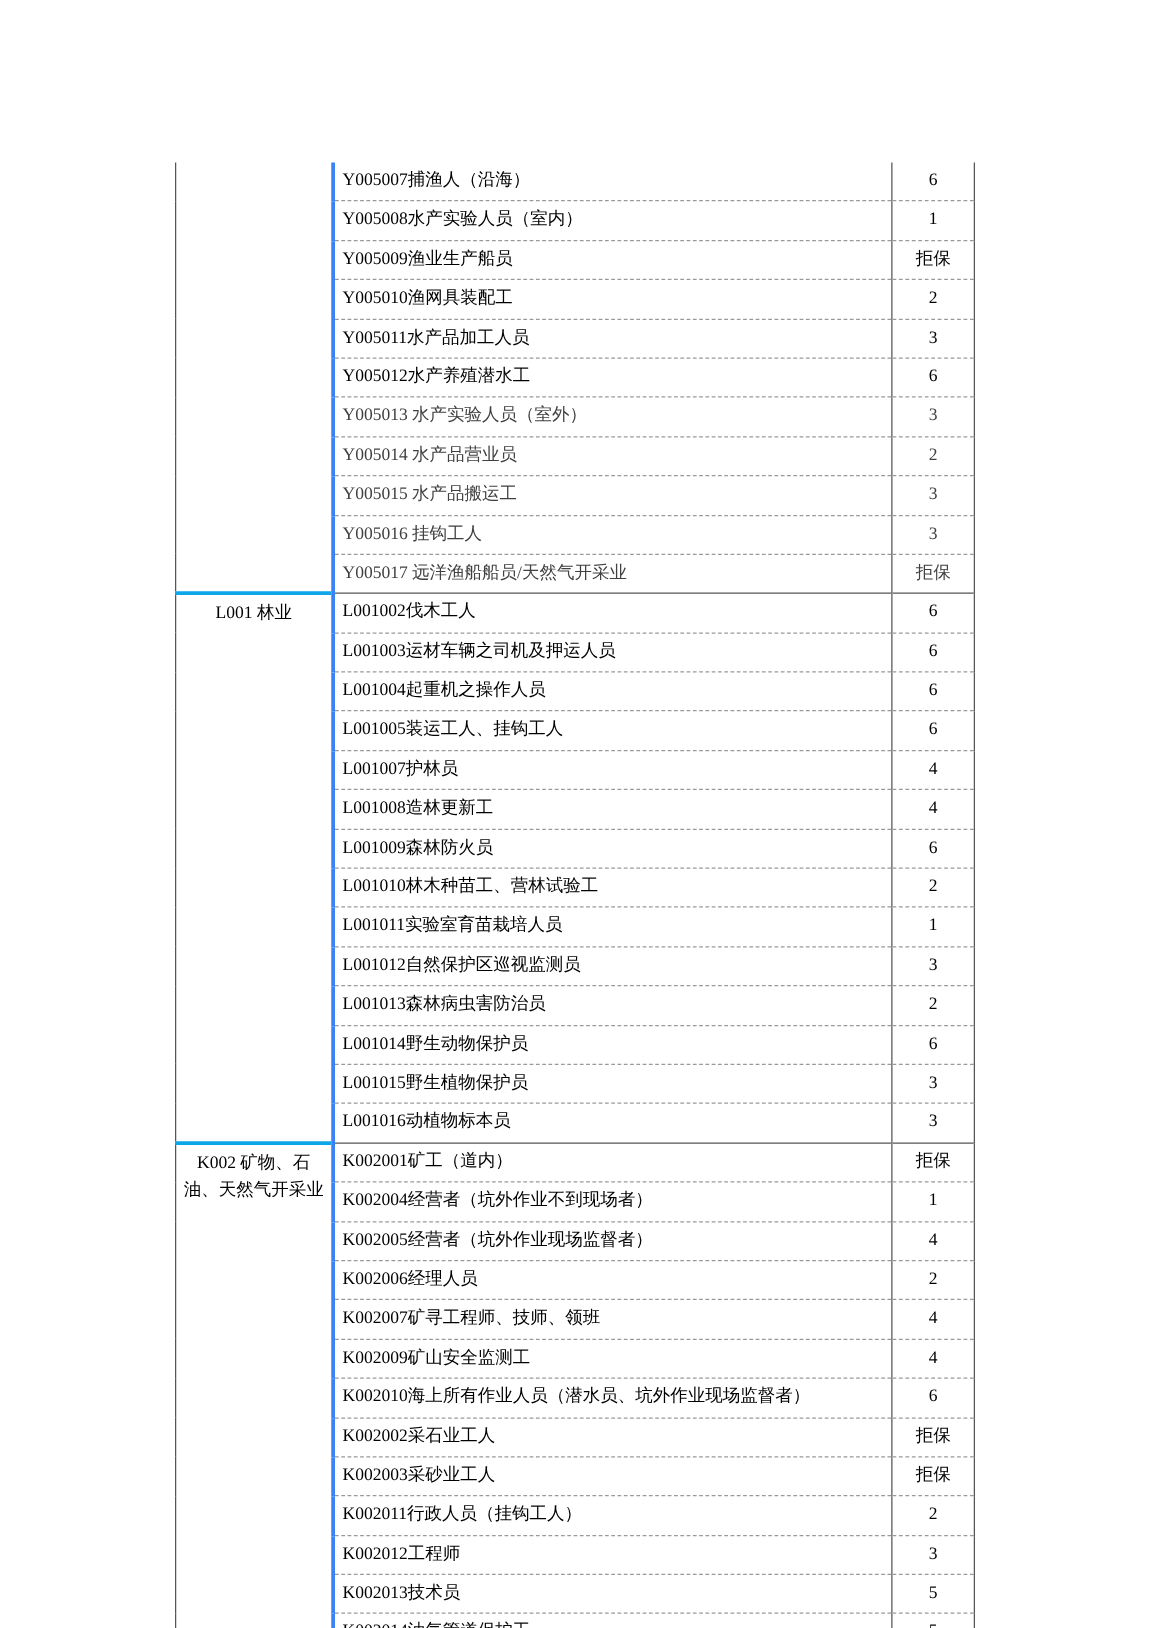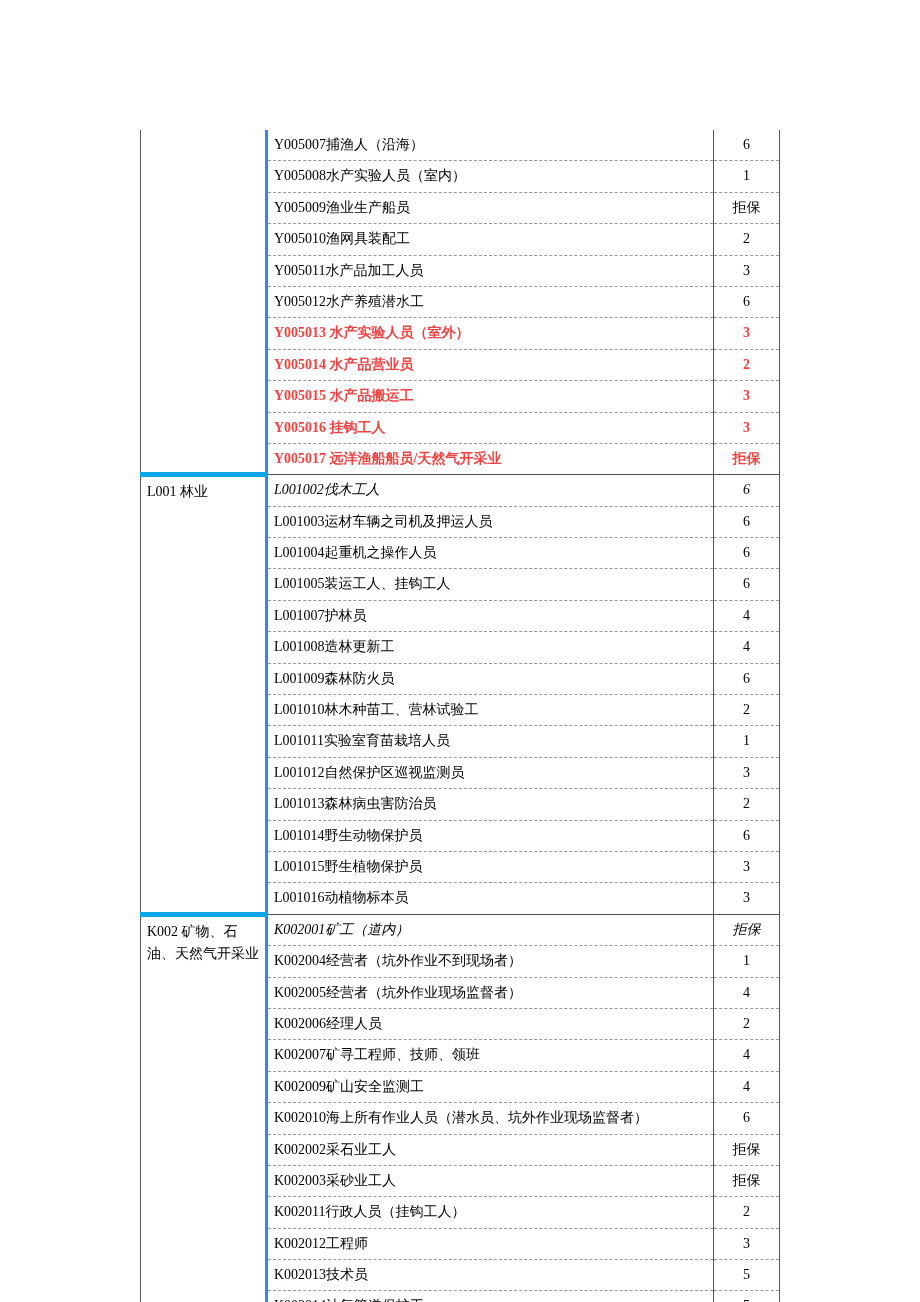--- a/index.html
+++ b/index.html
@@ -35,31 +35,31 @@
   }
   td.level {
     text-align: center;
   }
   td.category {
     vertical-align: top;
     border-bottom: none;
     border-top: none;
   }
   tr.group-start td.category {
-    border-top: 5px solid #0ea5e9;
+    border-top: 3px solid #0ea5e9;
+    text-align: center;
   }
   tr.group-start td.desc,
   tr.group-start td.level {
     border-top: 1px solid #555;
-    font-style: italic;
   }
   td.desc {
     border-left: 3px solid #3b82f6;
   }
-  .red { color: #ef4444; font-weight: bold; }
+  .red { color: #404040; }
 </style>
 </head>
 <body>
 
 <div class="page">
   <table>
     <colgroup>
       <col class="cat">
       <col class="desc">
       <col class="level">

